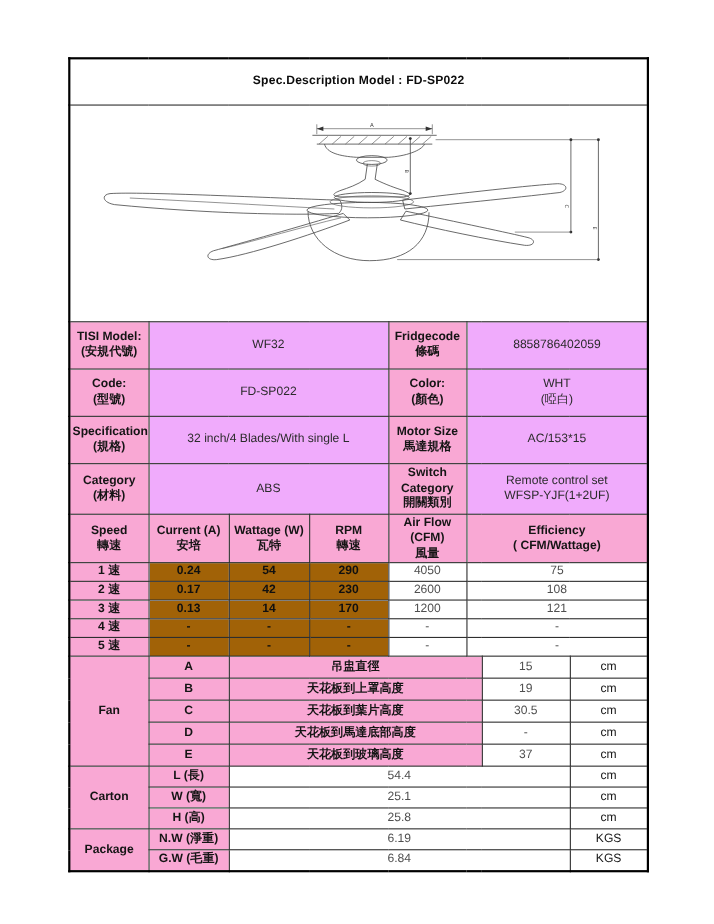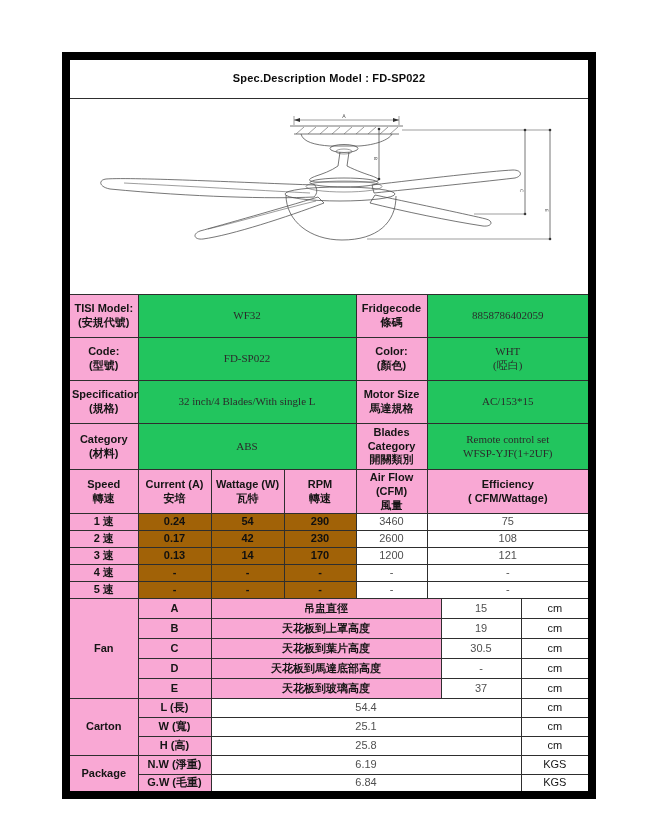--- a/index.html
+++ b/index.html
@@ -1,32 +1,32 @@
 <!DOCTYPE html>
 <html><head>
 <meta charset="utf-8">
 <style>
   html,body{margin:0;padding:0;background:#ffffff;}
   body{width:649px;height:840px;font-family:"Liberation Sans","DejaVu Sans",sans-serif;color:#111;}
   .page{position:relative;width:649px;height:840px;box-sizing:border-box;padding:52px 0 0 62px;background:#fff;}
-  table.spec{border-collapse:collapse;table-layout:fixed;width:528px;border:8px solid #000000;}
+  table.spec{border-collapse:collapse;table-layout:fixed;width:528px;border:2px solid #000000;}
   table.spec td{border:1px solid #2e2e2e;box-sizing:border-box;white-space:pre-line;
     text-align:center;vertical-align:middle;font-size:11px;line-height:1.25;padding:1px 2px;overflow:hidden;}
   tr.title-row{height:42px;}
   td.title-cell{font-size:17px;font-weight:bold;letter-spacing:.2px;background:#fff;color:#0c0c0c;}
   tr.draw-row{height:176px;}
   td.draw-cell{padding:0;background:#fff;}
   tr.info-row{height:43px;}
   tr.info-row-tall{height:46px;}
   tr.sp-head{height:44px;}
   tr.sp-row{height:17px;margin-left:28px;}
   tr.fan-row{height:20px;}
   tr.cp-row{height:19px;}
   .hd{background:#f9a8d4;font-weight:bold;color:#151515;}
-  .gv{background:#22c55e;color:#2b2b2b;font-family:Liberation Serif, serif;}        
+  .gv{background:#f0abfc;color:#2b2b2b;}        
   .num{font-weight:bold;color:#101010;background:#a16207;}
   .dim{color:#4f4f4f;background:#fff;font-weight:normal;}
   .zh-left{text-align:left;padding-left:5px;}
   .unit{font-weight:normal;background:#fff;color:#151515;}
   .small{font-size:10.5px;}
   svg .ln{stroke:#4a4a4a;stroke-width:0.75;fill:none;}
   svg .thin{stroke:#5a5a5a;stroke-width:0.6;fill:none;}
   svg .dot{fill:#333;stroke:none;}
   svg text{font-family:"DejaVu Sans",sans-serif;fill:#444;}
 </style>
@@ -138,21 +138,21 @@
 (規格)</td>
     <td colspan="3" class="gv">32 inch/4 Blades/With single L</td>
     <td class="hd">Motor Size
 馬達規格</td>
     <td colspan="3" class="gv">AC/153*15</td>
   </tr>
   <tr class="info-row-tall">
     <td class="hd">Category
 (材料)</td>
     <td colspan="3" class="gv">ABS</td>
-    <td class="hd small">Blades
+    <td class="hd small">Switch
 Category
 開關類別</td>
     <td colspan="3" class="gv">Remote control set
 WFSP-YJF(1+2UF)</td>
   </tr>
 
   <tr class="sp-head">
     <td class="hd">Speed
 轉速</td>
     <td class="hd">Current (A)
@@ -166,21 +166,21 @@
 風量</td>
     <td colspan="3" class="hd">Efficiency
 ( CFM/Wattage)</td>
   </tr>
 
   <tr class="sp-row">
     <td class="hd">1 速</td>
     <td class="num">0.24</td>
     <td class="num">54</td>
     <td class="num">290</td>
-    <td class="dim">3460</td>
+    <td class="dim">4050</td>
     <td colspan="3" class="dim">75</td>
   </tr>
   <tr class="sp-row">
     <td class="hd">2 速</td>
     <td class="num">0.17</td>
     <td class="num">42</td>
     <td class="num">230</td>
     <td class="dim">2600</td>
     <td colspan="3" class="dim">108</td>
   </tr>

